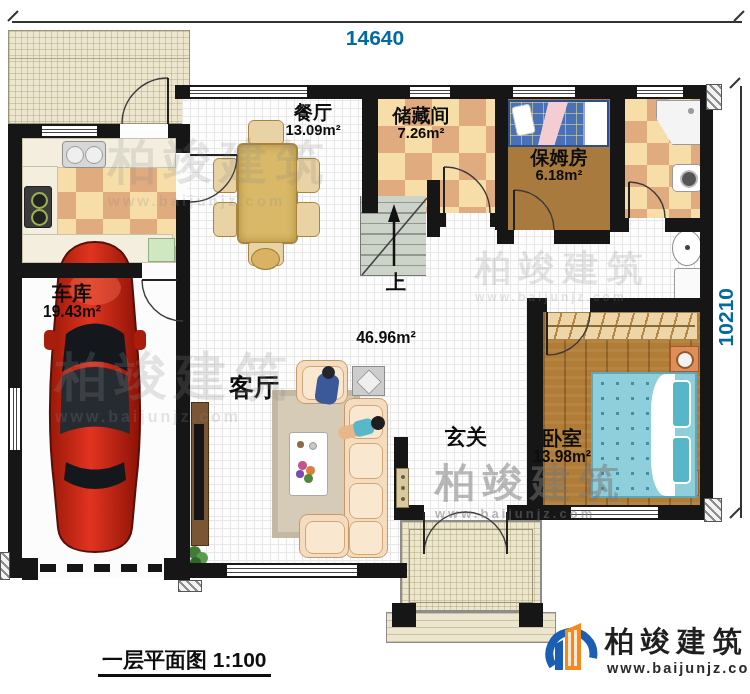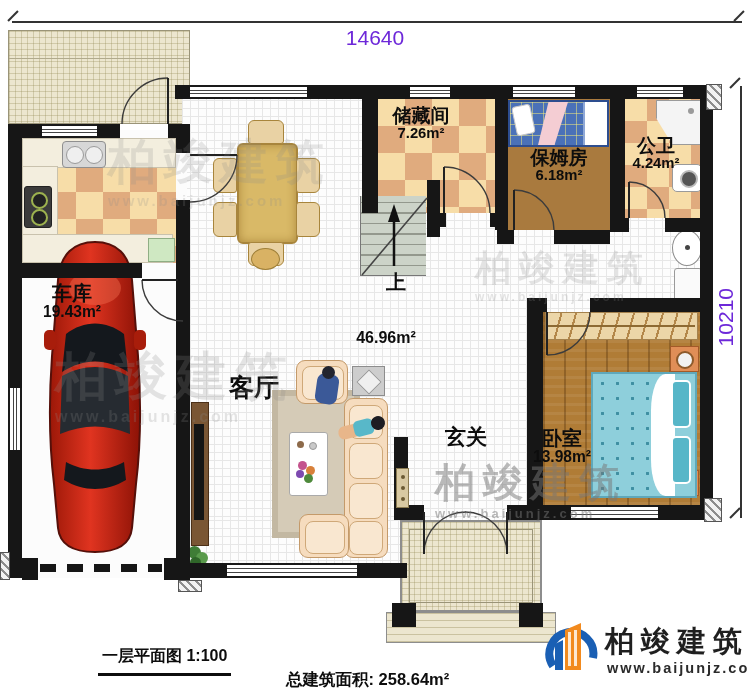--- a/index.html
+++ b/index.html
@@ -28,21 +28,21 @@
   .winv::before{left:30%;} .winv::after{left:62%;}
   .hatch{position:absolute;border:1px solid #555;box-sizing:border-box;z-index:6;
     background:repeating-linear-gradient(45deg,#8d8d8d 0 2px,#f2f2f2 2px 6px);}
   .label{position:absolute;z-index:8;font-weight:bold;color:#0d0d0d;text-align:center;line-height:1.06;white-space:nowrap;}
   .label .area{display:block;font-size:0.78em;}
   .sofa{position:absolute;z-index:3;background:#f6dcbe;border:1.5px solid #c49a6a;border-radius:9px;box-sizing:border-box;}
   .cushion{position:absolute;background:#f9e7d0;border:1px solid #cfa878;border-radius:8px;}
   .wm{position:absolute;z-index:9;color:#8a8a8a;font-weight:bold;text-align:left;pointer-events:none;}
   .wm .wm-big{font-weight:bold;letter-spacing:8px;line-height:1;}
   .wm .wm-url{font-weight:bold;letter-spacing:3px;}
-  .dim{position:absolute;z-index:10;color:#6d28d9;font-weight:normal;}
+  .dim{position:absolute;z-index:10;color:#0369a1;font-weight:bold;}
   .tick{position:absolute;width:14px;height:2px;background:#333;transform:rotate(-45deg);z-index:10;}
   .dot{position:absolute;border-radius:50%;}
 </style>
 </head>
 <body>
 
 <div id="plan">
 
   <div class="abs" style="left:12px;top:21px;width:730px;height:1.5px;background:#333;z-index:10;"></div>
   <div class="tick" style="left:6px;top:15px;"></div>
@@ -284,23 +284,23 @@
         <path d="M629,218 V182"></path>
       <path d="M547,312 V355"></path>
         <path d="M424,512 V554"></path>
         <path d="M507,512 V554"></path>
     </g>
     <path d="M362,275 L427,198" stroke="#444" stroke-width="1.6"></path>
     <path d="M394,266 V218" stroke="#111" stroke-width="2.5"></path>
     <polygon points="388,222 394,204 400,222" fill="#111"></polygon>
   </svg>
 
+  <div class="label" style="left:270px;top:103px;width:86px;font-size:19px;"><span>餐厅</span><span class="area">13.09m²</span></div>
   <div class="label" style="left:378px;top:106px;width:86px;font-size:19px;"><span>储藏间</span><span class="area">7.26m²</span></div>
   <div class="label" style="left:516px;top:148px;width:86px;font-size:19px;"><span>保姆房</span><span class="area">6.18m²</span></div>
-  <div class="label" style="left:616px;top:136px;width:80px;font-size:19px;"><span>公卫</span><span class="area">4.24m²</span></div>
   <div class="label" style="left:22px;top:283px;width:100px;font-size:20px;"><span>车库</span><span class="area">19.43m²</span></div>
   <div class="label" style="left:382px;top:272px;width:28px;font-size:20px;"><span>上</span></div>
   <div class="label" style="left:346px;top:330px;width:80px;font-size:16px;"><span>46.96m²</span></div>
   <div class="label" style="left:218px;top:374px;width:72px;font-size:25px;"><span>客厅</span></div>
   <div class="label" style="left:430px;top:426px;width:72px;font-size:21px;"><span>玄关</span></div>
   <div class="label" style="left:512px;top:428px;width:100px;font-size:20px;"><span>卧室</span><span class="area">13.98m²</span></div>
 
   <div class="wm" style="left:108px;top:138px;opacity:.20;">
     <div class="wm-big" style="font-size:48px;">柏竣建筑</div>
     <div class="wm-url" style="font-size:15px;margin-top:6px;">www.baijunjz.com</div>
@@ -311,25 +311,22 @@
   </div>
   <div class="wm" style="left:475px;top:250px;opacity:.22;">
     <div class="wm-big" style="font-size:36px;">柏竣建筑</div>
     <div class="wm-url" style="font-size:12px;margin-top:4px;">www.baijunjz.com</div>
   </div>
   <div class="wm" style="left:435px;top:462px;opacity:.5;color:#777;">
     <div class="wm-big" style="font-size:40px;">柏竣建筑</div>
     <div class="wm-url" style="font-size:13px;margin-top:4px;">www.baijunjz.com</div>
   </div>
 
-  <div class="abs" style="left:98px;top:646px;z-index:10;border-bottom:3px solid #0d0d0d;padding:0 4px 6px 4px;font-weight:bold;font-size:16px;color:#0d0d0d;white-space:nowrap;">
+  <div class="abs" style="left:98px;top:646px;z-index:10;border-bottom:3px solid #0d0d0d;padding:0 4px 0 4px;font-weight:bold;font-size:21px;color:#0d0d0d;white-space:nowrap;">
     <span>一层平面图</span>&nbsp;<span>1:100</span>
-  </div>
-  <div class="abs" style="left:286px;top:669px;z-index:10;font-weight:bold;font-size:16.5px;color:#0d0d0d;white-space:nowrap;">
-    <span>总建筑面积:</span>&nbsp;<span>258.64m²</span>
   </div>
 
   <div class="abs" style="left:543px;top:616px;width:200px;height:70px;z-index:10;">
     <svg style="position:absolute;left:0;top:2px;width:56px;height:62px;" viewBox="0 0 56 62">
       <path d="M10,48 A22,22 0 1 1 50,40" stroke="#1a5fb4" stroke-width="8" fill="none"></path>
       <polygon points="22,12 38,5 38,52 22,52" fill="#f28a1e"></polygon>
       <polygon points="12,26 20,22 20,52 12,52" fill="#1a5fb4"></polygon>
       <rect x="25" y="14" width="3" height="34" fill="#fff" opacity="0.8"></rect>
       <rect x="31" y="12" width="3" height="36" fill="#fff" opacity="0.8"></rect>
     </svg>

